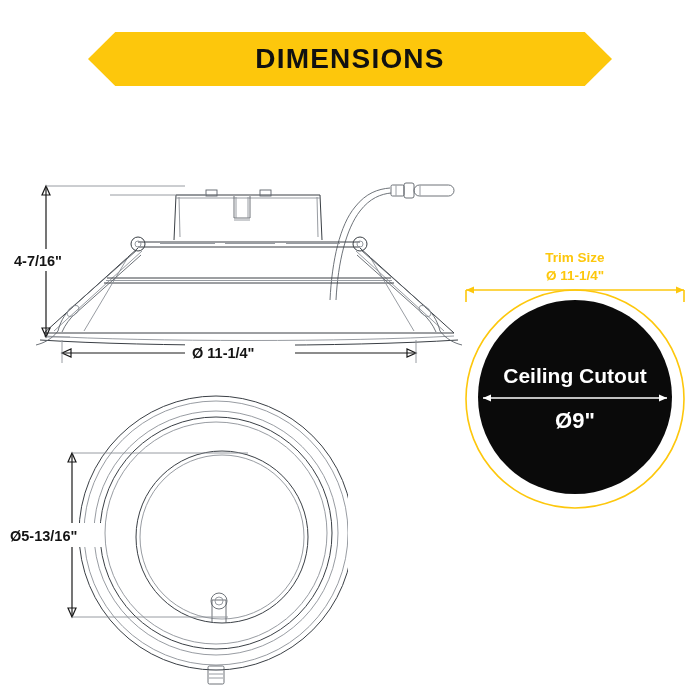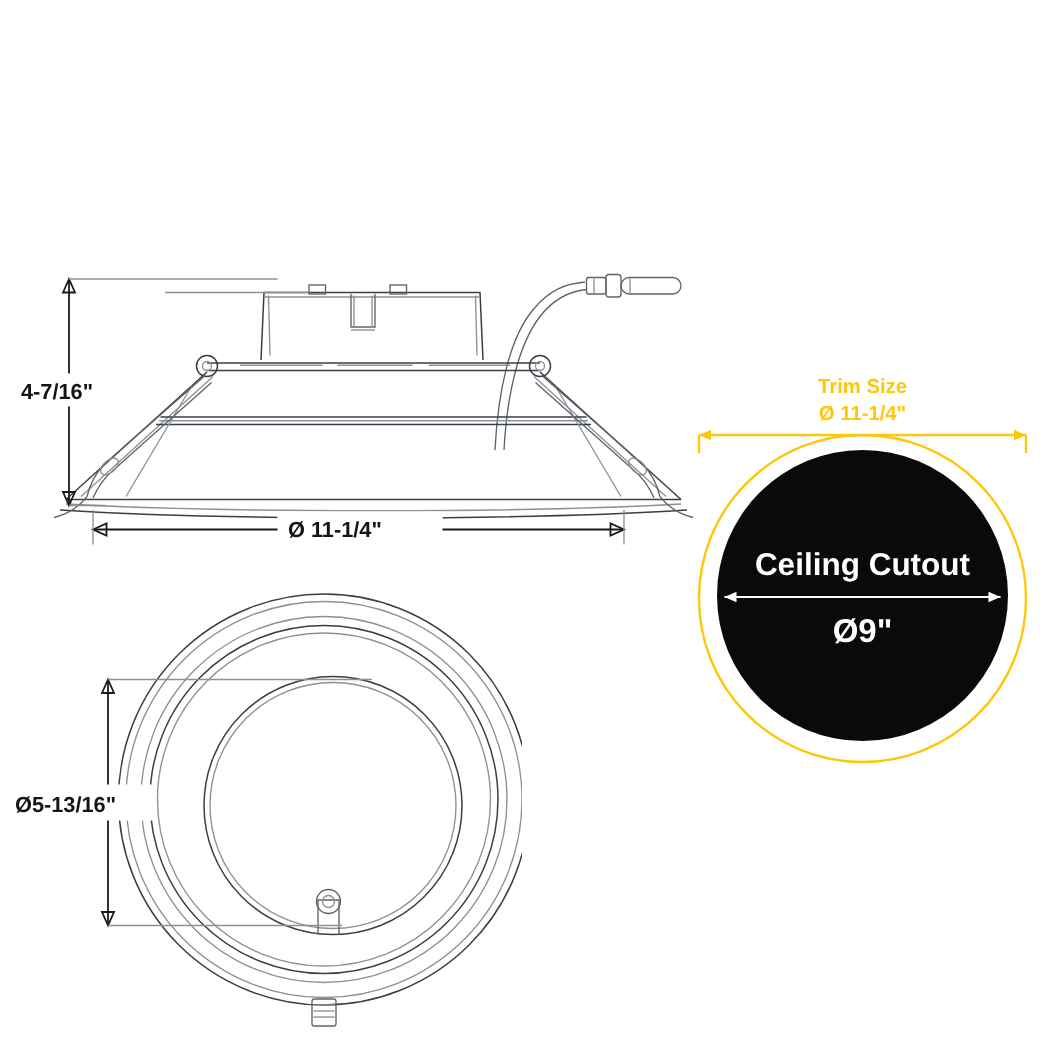--- a/index.html
+++ b/index.html
@@ -41,20 +41,24 @@
   .ytxt{fill:#FDC70C;font-family:"Liberation Sans", sans-serif;font-size:13.5px;font-weight:bold;}
   .wtxt{fill:#ffffff;font-family:"Liberation Sans", sans-serif;font-weight:bold;}
   .wline{stroke:#ffffff;fill:none;stroke-width:1.4;}
   .blackfill{fill:#0a0a0a;}
 </style>
 </head>
 <body>
 
 <div id="stage">
 
+  <div class="banner-wrap">
+    <div class="banner-shape"></div>
+    <div class="banner-title">DIMENSIONS</div>
+  </div>
 
   <svg width="460" height="300" viewBox="0 0 460 300" style="position:absolute;left:10px;top:85px;">
 
     <g>
       <path class="dl-md" d="M320 215 C 322 175, 330 140, 345 122 C 356 108, 368 104, 380 103"></path>
       <path class="dl-md" d="M326 215 C 328 177, 336 144, 350 126 C 360 113, 371 109, 381 108"></path>
 
       <rect class="dl-md" x="381" y="100" width="13" height="11" rx="1.5"></rect>
       <rect class="dl-md" x="394" y="98" width="10" height="15" rx="2"></rect>
       <rect class="dl-md" x="404" y="100" width="40" height="11" rx="5.5"></rect>

